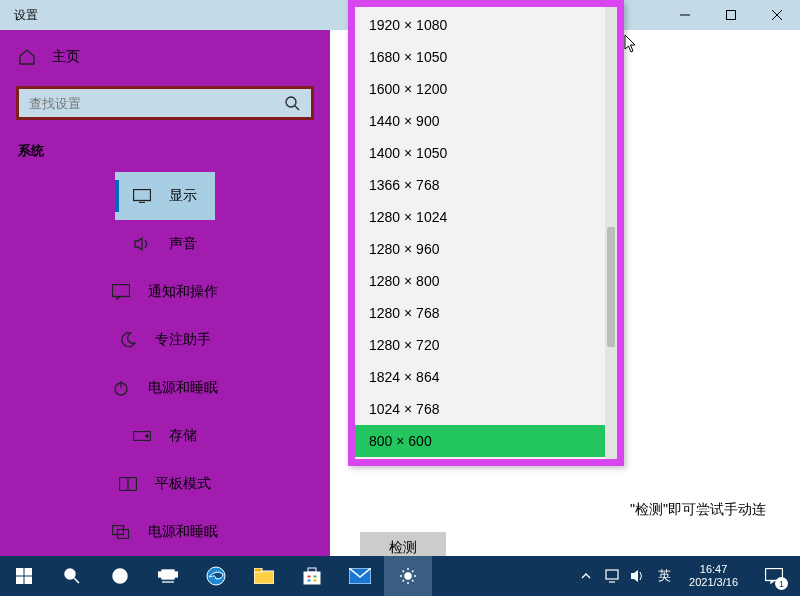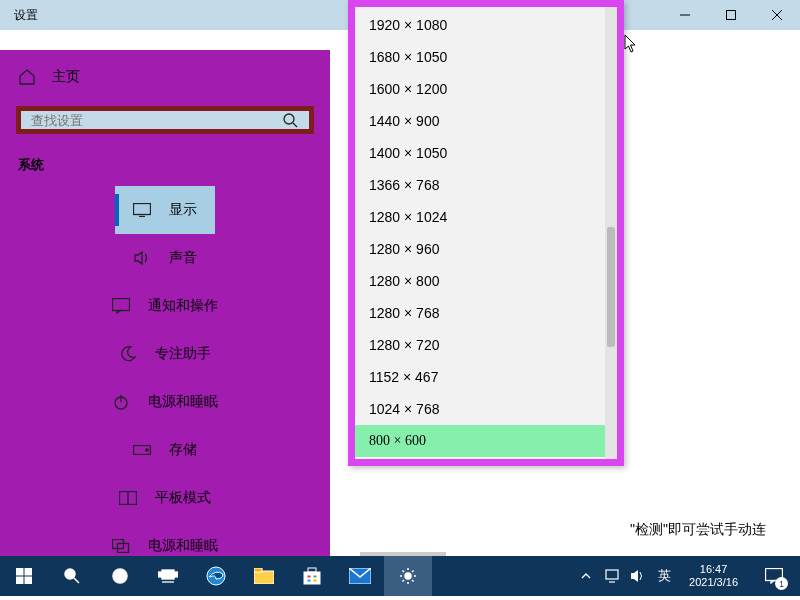--- a/index.html
+++ b/index.html
@@ -1,41 +1,41 @@
 <!DOCTYPE html>
 <html><head>
 <meta charset="utf-8">
 <style>
   * { margin: 0; padding: 0; box-sizing: border-box; font-family: "Microsoft YaHei", "Segoe UI", sans-serif; }
   html, body { width: 800px; height: 600px; overflow: hidden; background: #fff; }
-  .window { width: 800px; height: 556px; display: flex; flex-direction: column; position: relative; gap: 20px; }
+  .window { width: 800px; height: 556px; display: flex; flex-direction: column; position: relative; }
   .titlebar { height: 30px; display: flex; align-items: center; background: #c3dbe8; }
   .titlebar-title { font-size: 12px; padding-left: 14px; color: #000; }
   .titlebar-spacer { flex: 1; }
   .win-btn { width: 46px; height: 30px; display: flex; align-items: center; justify-content: center; }
   .win-btn svg { stroke: #000; stroke-width: 1; fill: none; }
   .body { flex: 1; display: flex; overflow: hidden; }
   .sidebar { width: 330px; background: #a21caf; display: flex; flex-direction: column; padding-top: 8px; }
   .home-row { display: flex; align-items: center; gap: 16px; padding: 10px 18px; font-size: 14px; }
-  .search-box { margin: 10px 16px 16px 16px; height: 34px; border: 5px solid #7f1d1d; display: flex; align-items: center; padding: 0 10px; background: #c3dbe8; }
+  .search-box { margin: 10px 16px 16px 16px; height: 34px; border: 3px solid #7f1d1d; display: flex; align-items: center; padding: 0 10px; background: #c3dbe8; }
   .search-box input { flex: 1; border: none; background: transparent; font-size: 13px; outline: none; }
   .section-label { font-size: 13px; font-weight: 600; padding: 6px 18px 12px 18px; }
   .nav-list { display: flex; flex-direction: column; align-items: center; }
   .nav-item { display: flex; align-items: center; gap: 18px; padding: 0 18px; height: 48px; font-size: 14px; position: relative; }
   .nav-item.active { background: #a8cee4; }
   .nav-item.active::before { content: ""; position: absolute; left: 0; top: 8px; bottom: 8px; width: 4px; background: #0067c0; }
   .nav-icon { width: 18px; height: 18px; display: flex; align-items: center; justify-content: center; }
   .nav-icon svg { stroke: #222; stroke-width: 1.3; fill: none; }
   .content { flex: 1; background: #fff; position: relative; padding: 20px 24px; font-size: 14px; }
   .hint-text { position: absolute; top: 471px; left: 300px; font-size: 14px; white-space: nowrap; }
   .detect-btn { position: absolute; top: 502px; left: 30px; width: 86px; height: 32px; background: #ccc; border: none; font-size: 14px; display: flex; align-items: center; justify-content: center; font-family: Liberation Serif, serif; }
   .dropdown { position: absolute; top: 0px; left: 348px; width: 276px; background: #f2f2f2; border: 7px solid #d946ef; box-shadow: 2px 2px 6px rgba(0,0,0,0.25); display: flex; }
   .dropdown-list { flex: 1; padding: 2px 0; }
   .dropdown-item { padding: 8px 14px; font-size: 14px; }
-  .dropdown-item.selected { background: #86efac; font-family: Liberation Serif, serif; }
+  .dropdown-item.selected { background: #22c55e; }
   .dropdown-scroll { width: 12px; background: #e4e4e4; position: relative; }
   .dropdown-thumb { position: absolute; left: 2px; right: 2px; top: 220px; height: 120px; background: #bcbcbc; border-radius: 2px; }
   .cursor { position: absolute; top: 34px; left: 624px; pointer-events: none; }
   .taskbar { height: 40px; background: #10355a; display: flex; align-items: center; color: #fff; }
   .tb-btn { width: 48px; height: 40px; display: flex; align-items: center; justify-content: center; }
   .tb-btn.active { background: #3a5e82; }
   .tb-btn svg { fill: #fff; stroke: #fff; }
   .tb-spacer { flex: 1; }
   .tray { display: flex; align-items: center; gap: 6px; padding-right: 4px; font-size: 11px; }
   .tray-icon { width: 20px; height: 20px; display: flex; align-items: center; justify-content: center; }
@@ -176,21 +176,21 @@
         <div class="dropdown-item">1680 × 1050</div>
         <div class="dropdown-item">1600 × 1200</div>
         <div class="dropdown-item">1440 × 900</div>
         <div class="dropdown-item">1400 × 1050</div>
         <div class="dropdown-item">1366 × 768</div>
         <div class="dropdown-item">1280 × 1024</div>
         <div class="dropdown-item">1280 × 960</div>
         <div class="dropdown-item">1280 × 800</div>
         <div class="dropdown-item">1280 × 768</div>
         <div class="dropdown-item">1280 × 720</div>
-        <div class="dropdown-item">1152 × 467</div>
+        <div class="dropdown-item">1824 × 864</div>
         <div class="dropdown-item">1024 × 768</div>
         <div class="dropdown-item selected">800 × 600</div>
       </div>
     <div class="dropdown-scroll">
       <div class="dropdown-thumb"></div>
     </div>
   </div>
 
   <div class="cursor">
     <svg width="14" height="20" viewBox="0 0 14 20">

